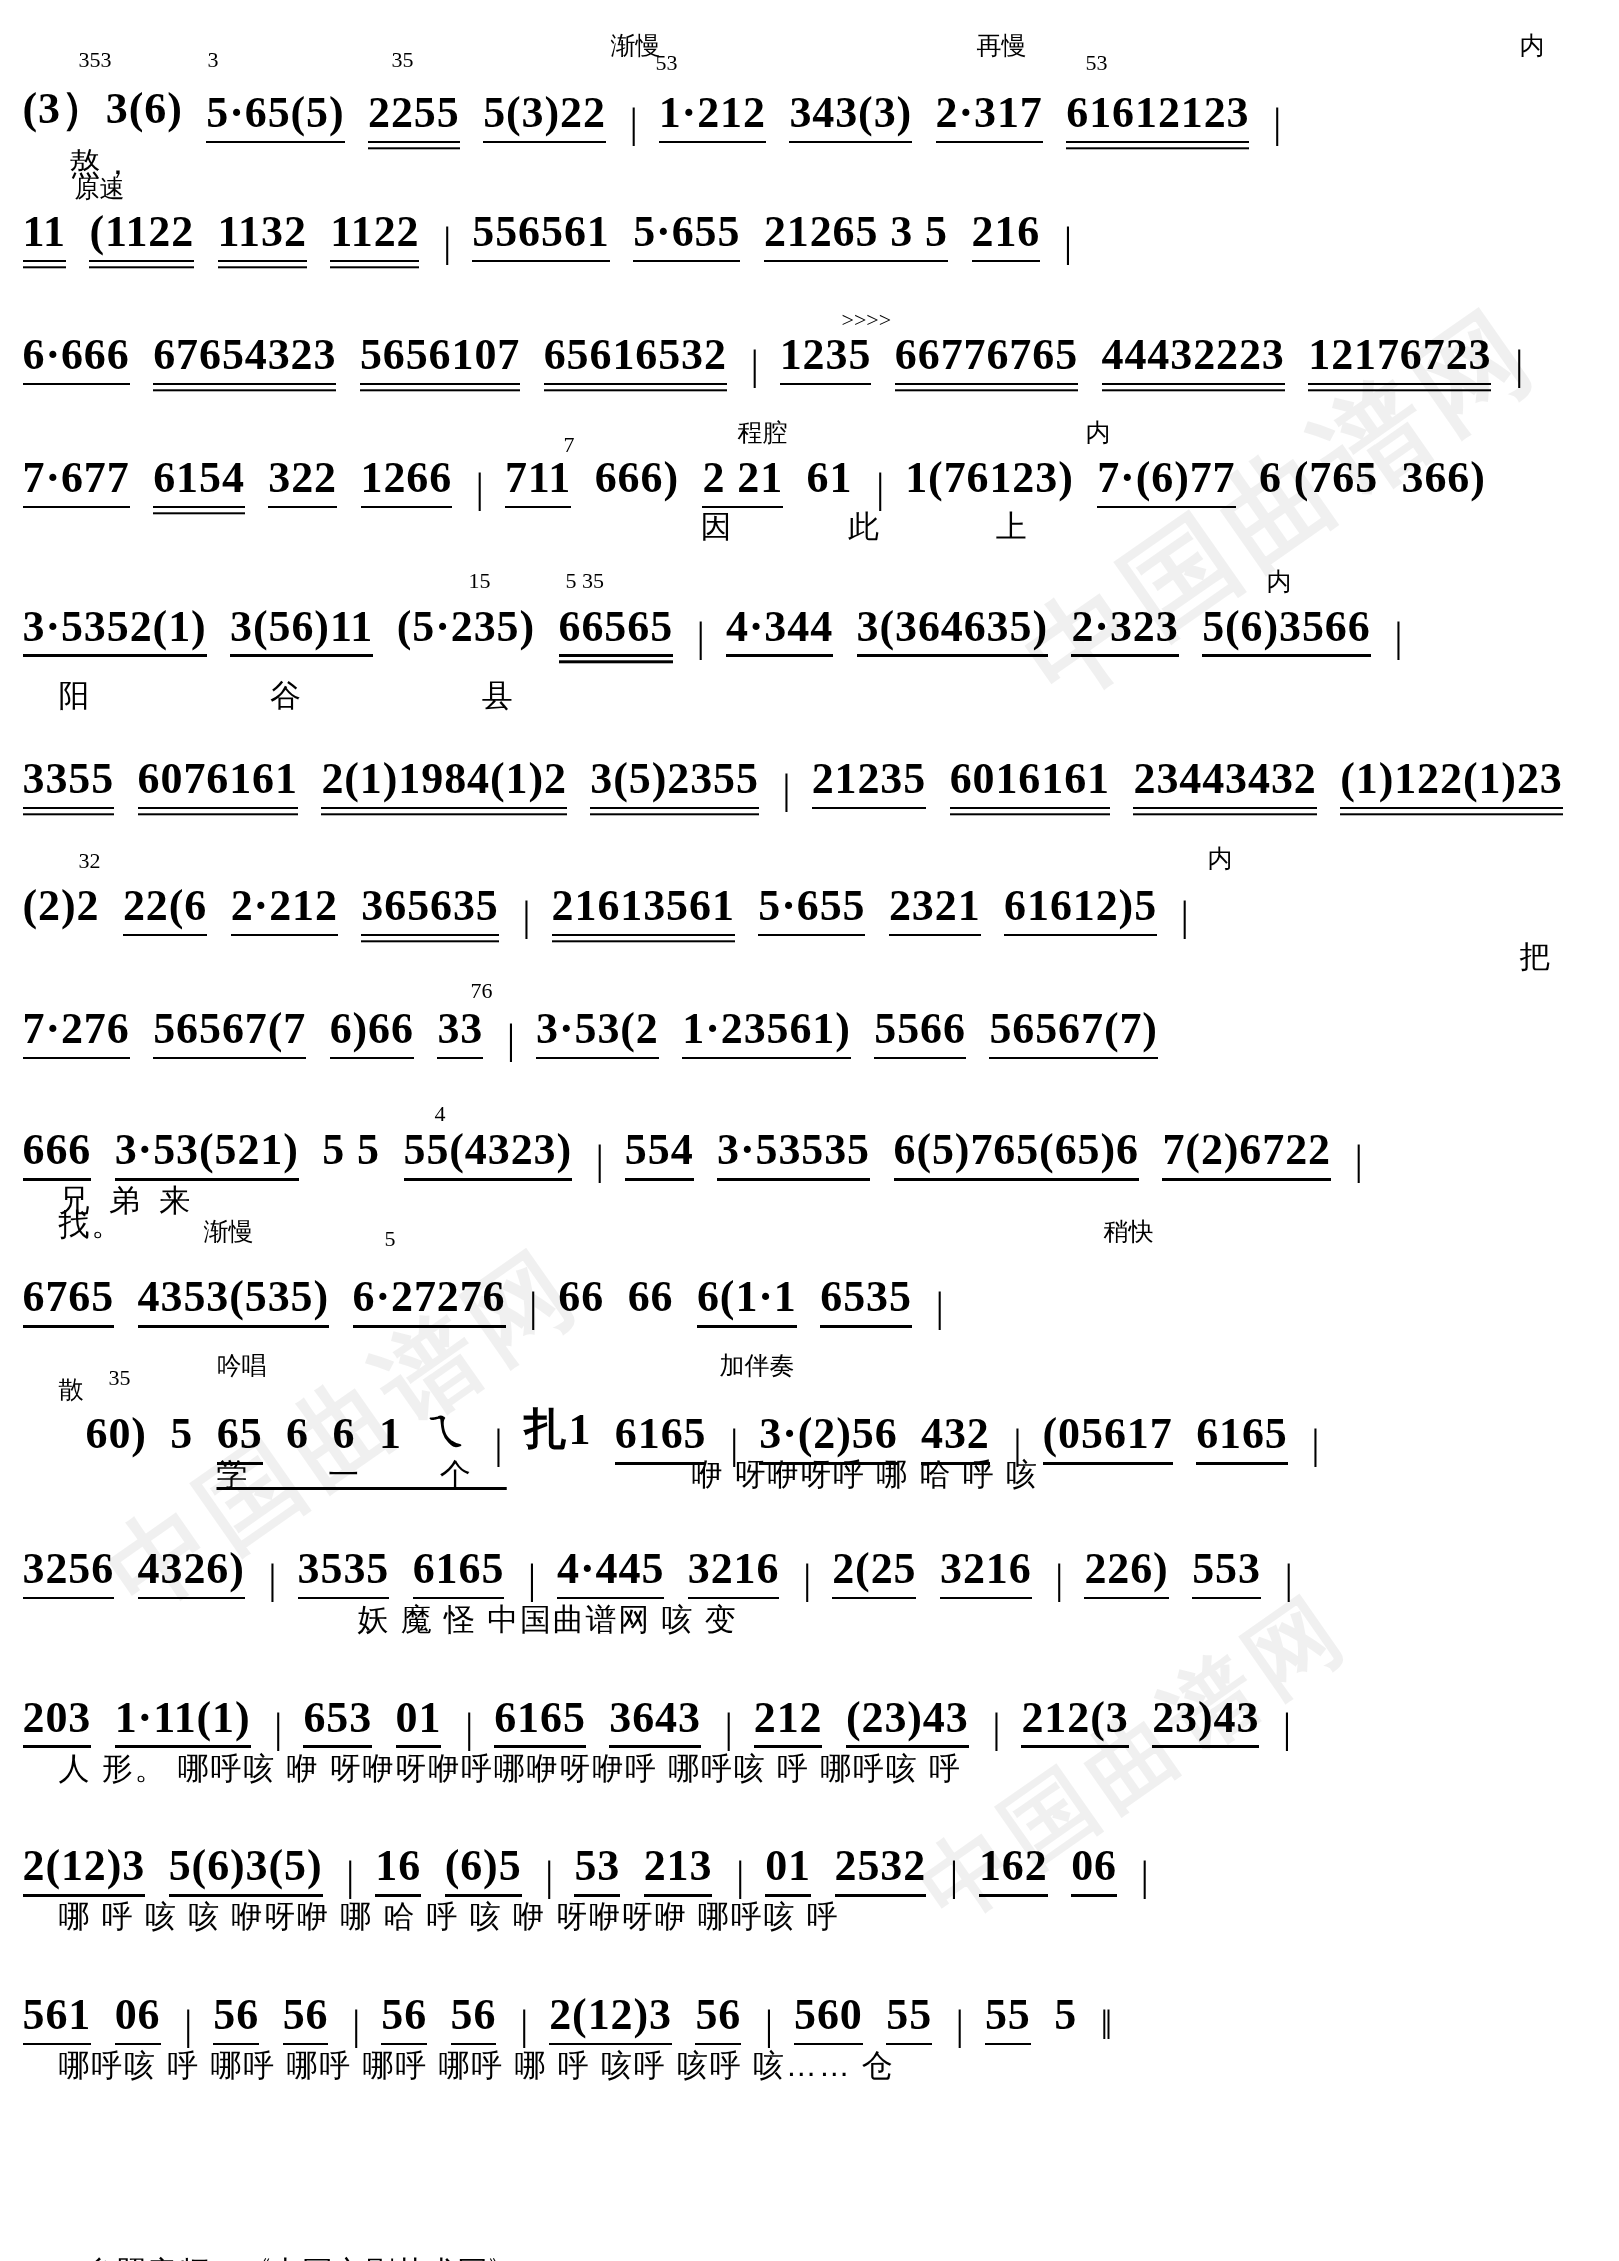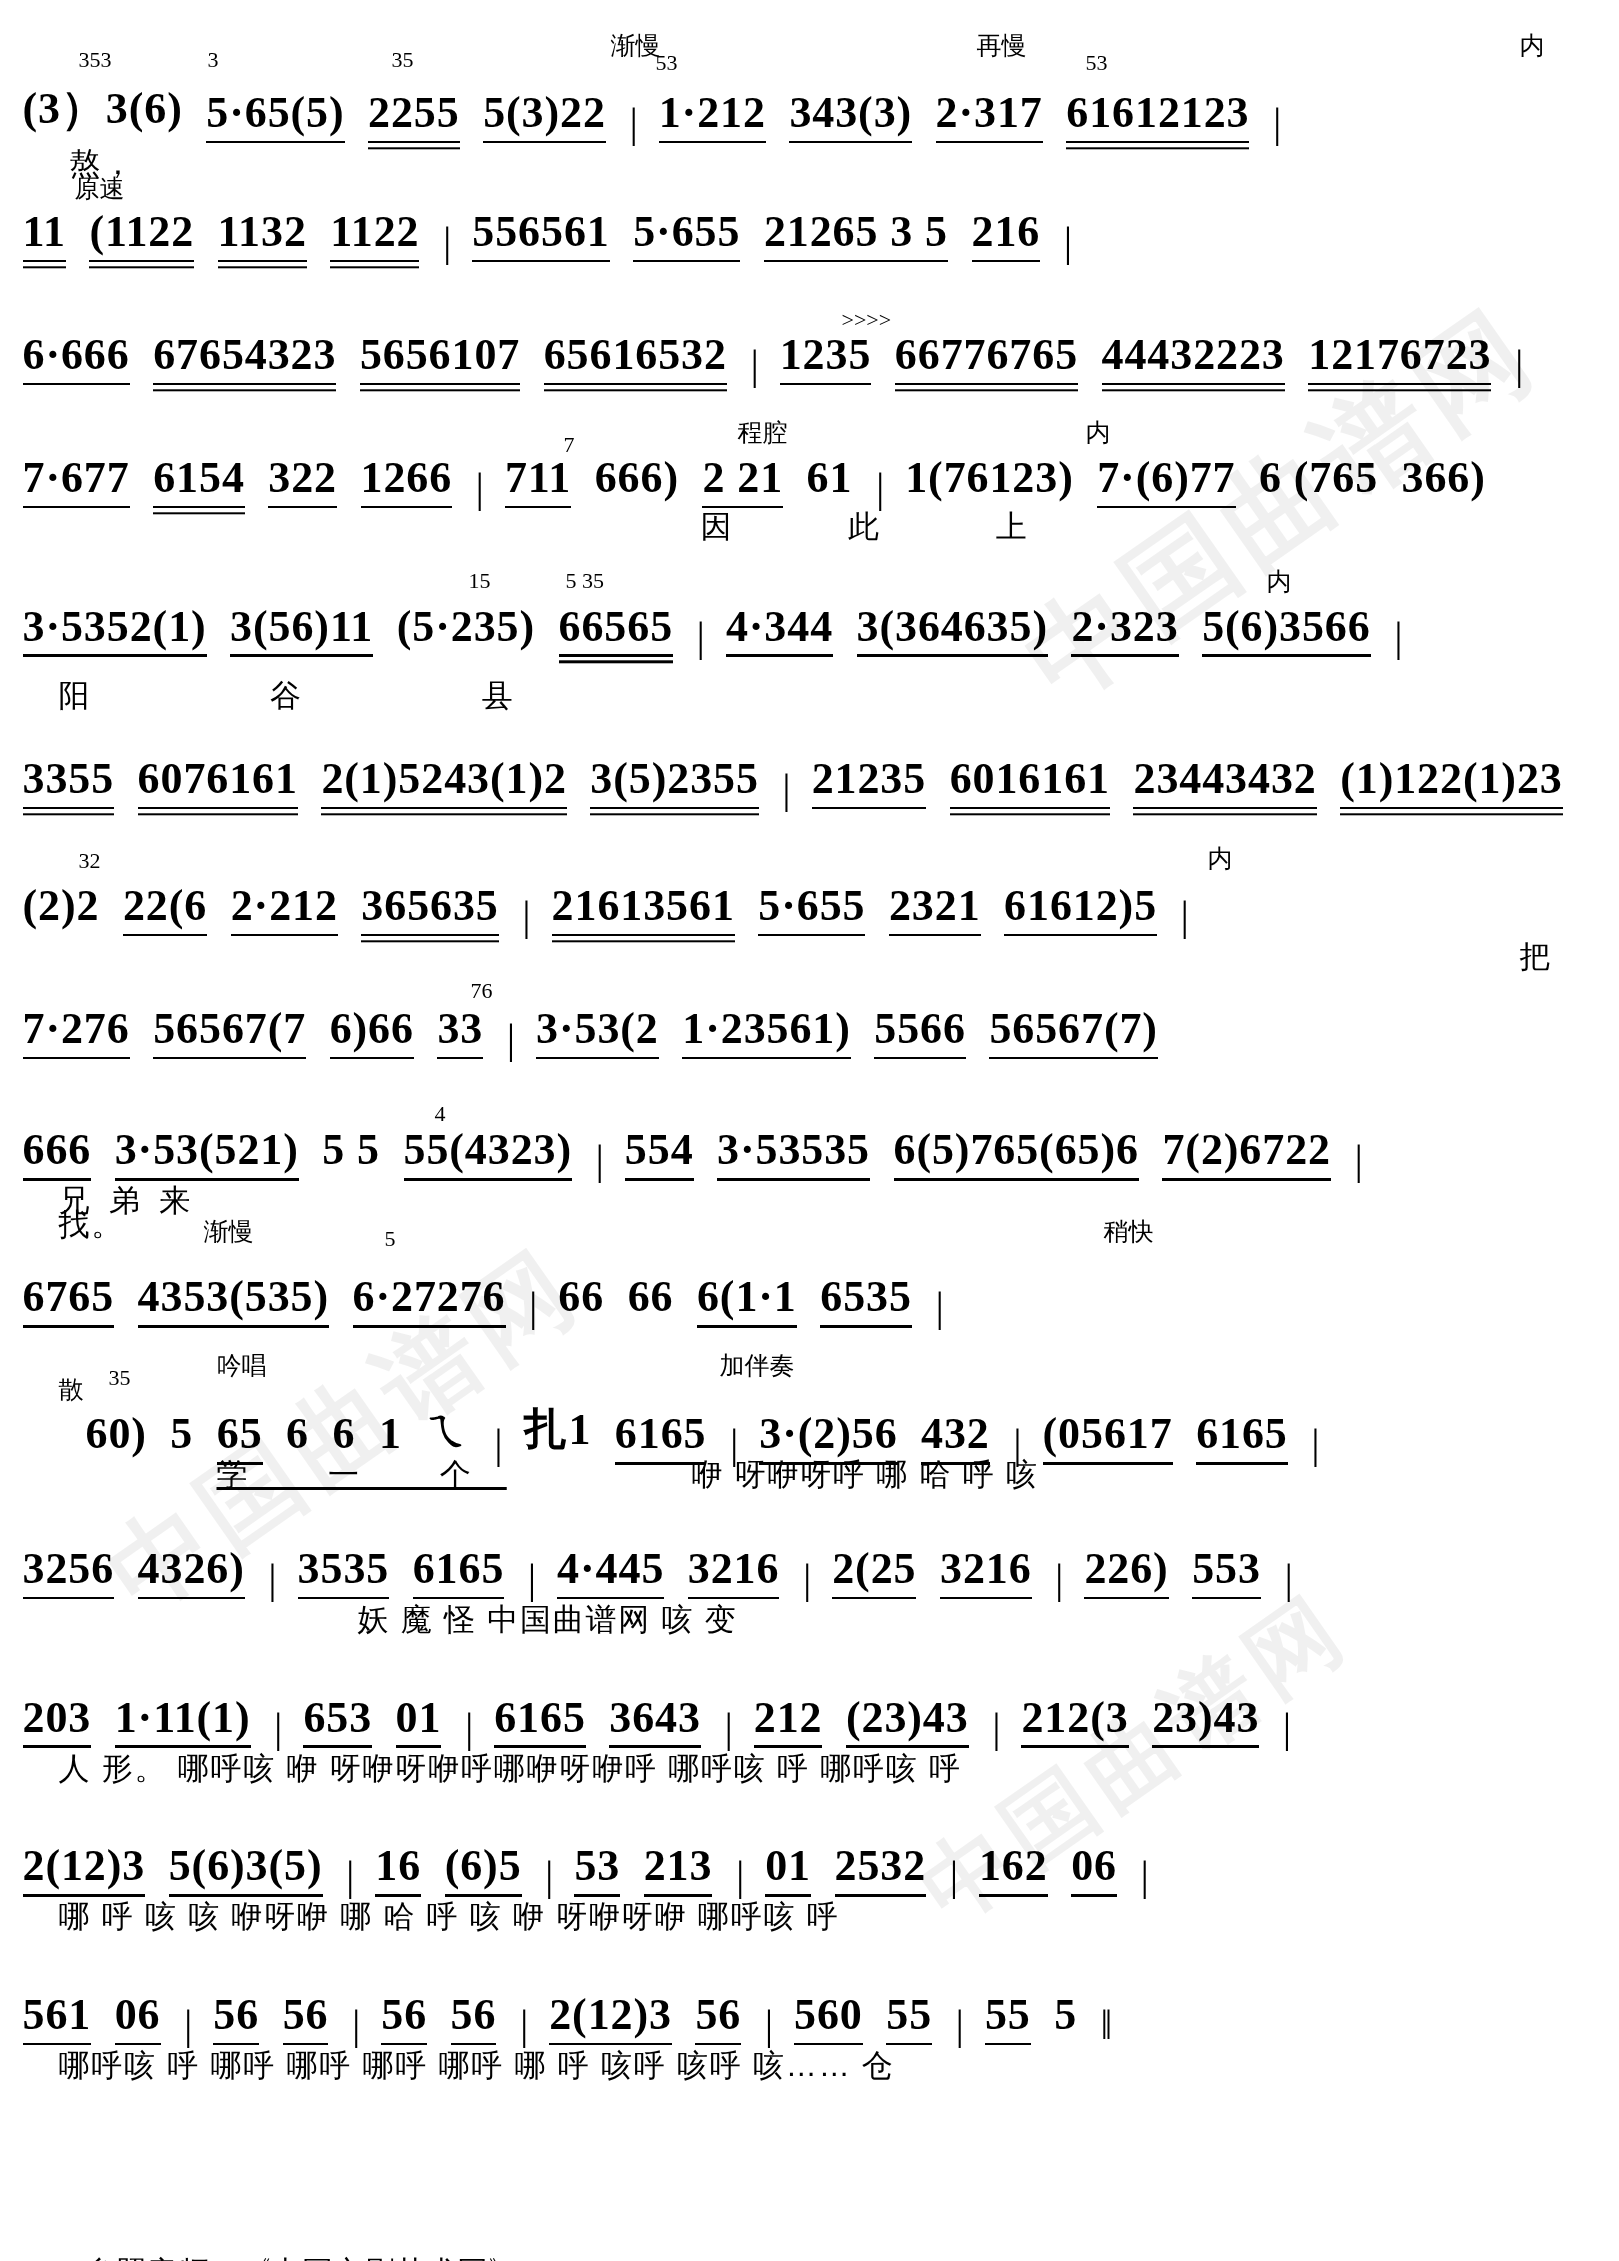--- a/index.html
+++ b/index.html
@@ -204,21 +204,21 @@
       <span class="grp u1">5(6)3566</span>
       <span class="bar">|</span>
     </div>
     <span class="lyric" style="left:36px;top:81px;letter-spacing:86px;margin-top:20px;">阳    谷    县</span>
   </div>
 
   <div class="row" style="margin-top:16.3px;">
     <div class="notes">
       <span class="grp u2">3355</span>
       <span class="grp u2">6076161</span>
-      <span class="grp u2">2(1)5243(1)2</span>
+      <span class="grp u2">2(1)1984(1)2</span>
       <span class="grp u2">3(5)2355</span>
       <span class="bar">|</span>
       <span class="grp u1">21235</span>
       <span class="grp u2">6016161</span>
       <span class="grp u2">23443432</span>
       <span class="grp u2">(1)122(1)23</span>
     </div>
   </div>
 
   <div class="row" style="margin-top:22px;">

